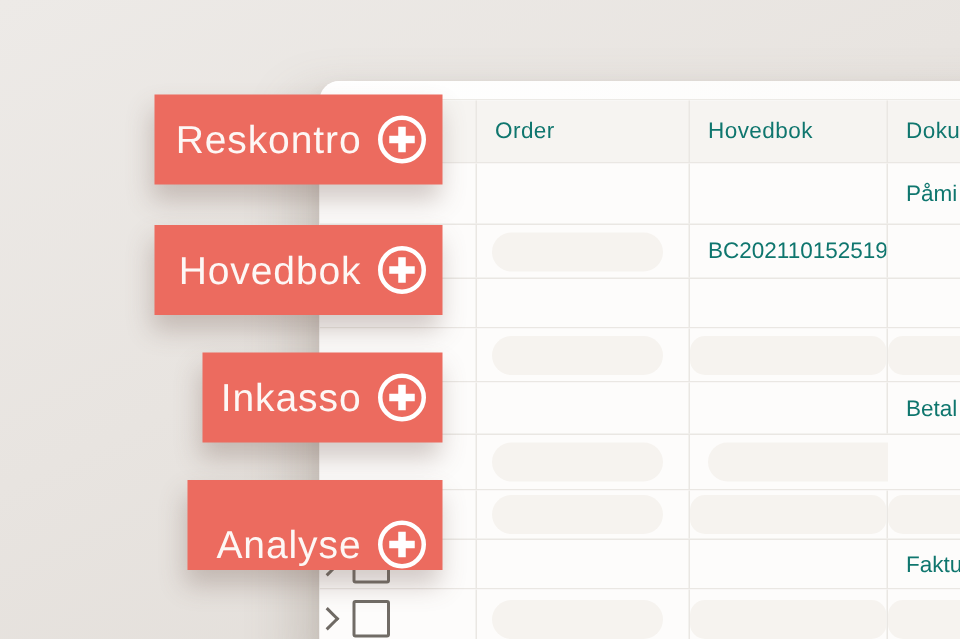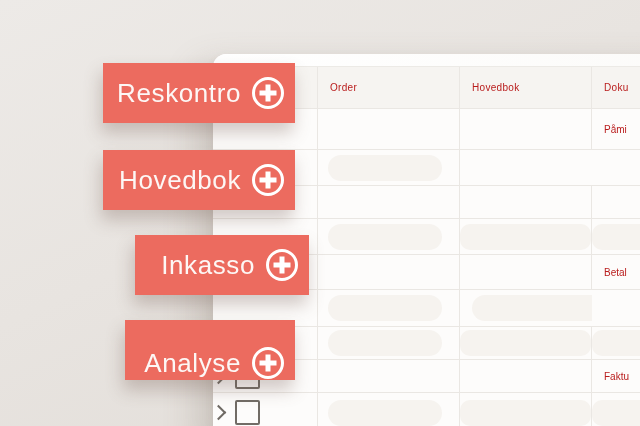--- a/index.html
+++ b/index.html
@@ -21,21 +21,21 @@
   }
   .row{
     display:grid; grid-template-columns:105px 142px 132px 180px;
     border-bottom:1px solid #eae7e3; background:#fdfcfb; box-sizing:border-box;
   }
   .row.header{ background:#f6f4f1; height:42px;
     font-size:16px; color:#2f2d29; letter-spacing:0.3px;}
   .cell{
     display:flex; align-items:center; box-sizing:border-box;
     border-right:1px solid #eae7e3; overflow:hidden; white-space:nowrap;
-    padding-left:12px; font-size:10px; color:#b91c1c;
+    padding-left:12px; font-size:15px; color:#0f766e;
   }
   .cell.doku{ border-right:none; }
   .cell.nopad{ padding-left:0; }
 
   .h-r1{height:41px}.h-r2{height:36px}.h-r3{height:33px}.h-r4{height:36px}
   .h-r5{height:35px}.h-r6{height:37px}.h-r7{height:33px}.h-r8{height:33px}.h-r9{height:40px}
 
   
   .pill{ margin-left:10px; width:114px; height:26px; border-radius:13px; background:#f6f3ef;}
   .band{ width:100%; height:26px; border-radius:10px; background:#f6f3ef;}
@@ -66,21 +66,21 @@
     border-radius:50%; box-sizing:border-box; flex:0 0 auto;
   }
   .mod-btn .plus-icon::before, .mod-btn .plus-icon::after{
     content:""; position:absolute; background:#ffffff; left:50%; top:50%;
   }
   .mod-btn .plus-icon::before{ width:17px; height:5px; transform:translate(-50%,-50%);}
   .mod-btn .plus-icon::after{ width:5px; height:17px; transform:translate(-50%,-50%);}
 
   #btn-reskontro{ left:103px; top:63px;  width:192px; }
   #btn-hovedbok { left:103px; top:150px; width:192px; }
-  #btn-inkasso  { left:135px; top:235px; width:174px; }
+  #btn-inkasso  { left:135px; top:235px; width:160px; }
   #btn-analyse  { left:125px; top:320px; width:170px;align-items:flex-end; }
 </style>
 </head>
 <body>
 
 <div id="screen">
 
   <div class="card">
     <div class="card-topstrip"></div>
 
@@ -96,20 +96,21 @@
       <div class="cell"></div>
       <div class="cell"></div>
       <div class="cell doku">Påmi</div>
     </div>
 
     <div class="row h-r2">
       <div class="cell gutter nopad"></div>
       <div class="cell nopad">
           <div class="pill"></div>
         </div>
+      <div class="cell">BC202110152519</div>
       <div class="cell doku"></div>
     </div>
 
     <div class="row h-r3">
       <div class="cell gutter nopad"></div>
       <div class="cell"></div>
       <div class="cell"></div>
       <div class="cell doku"></div>
     </div>
 

